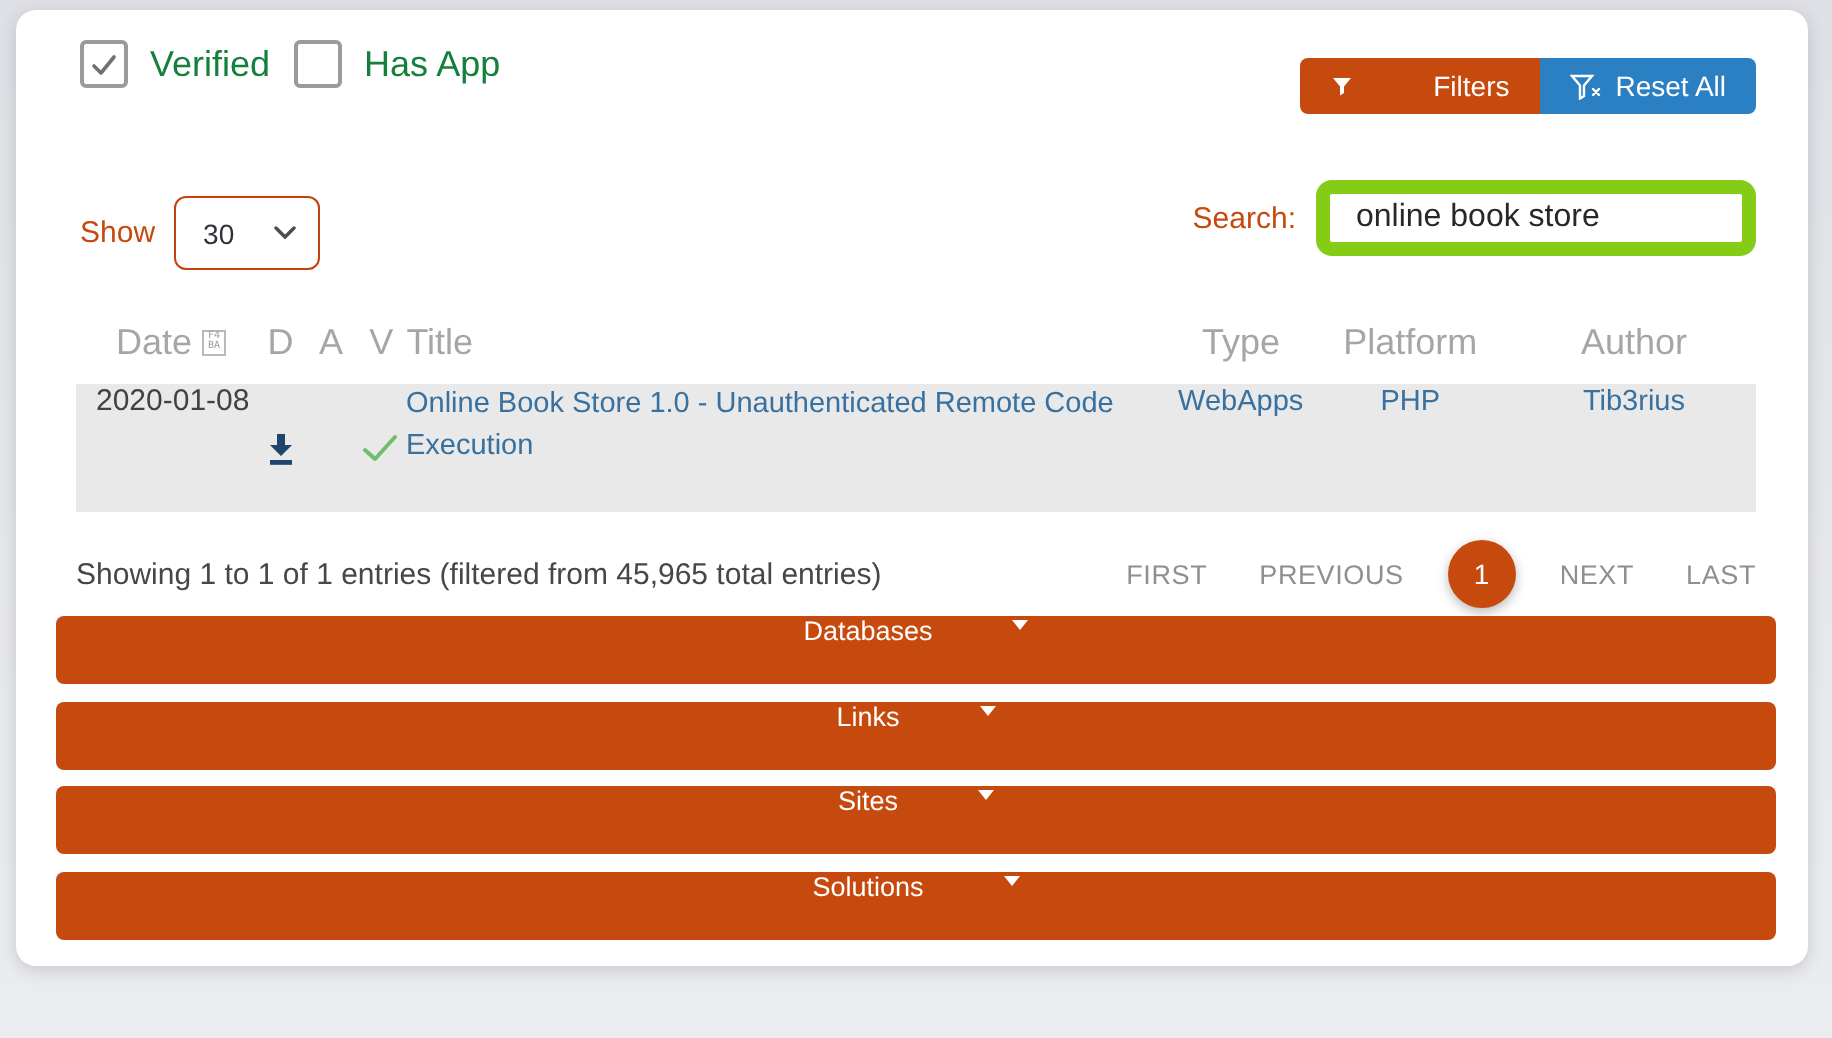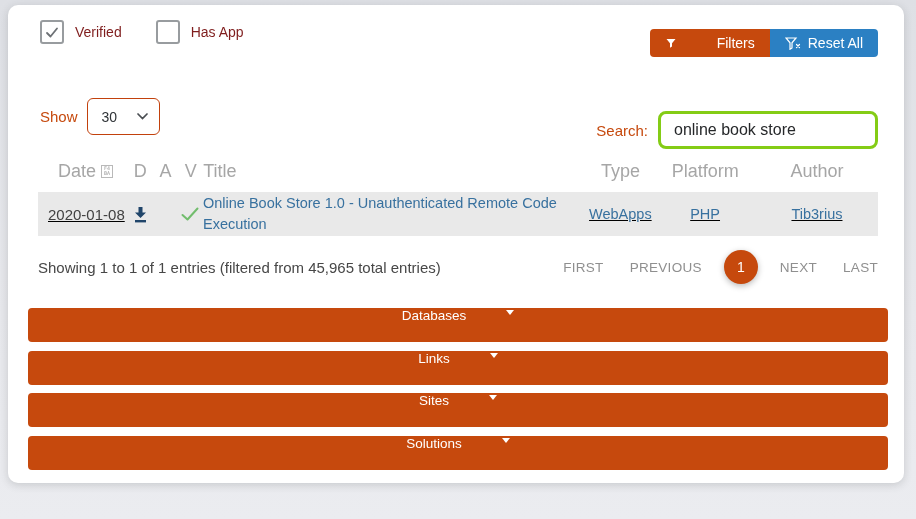--- a/index.html
+++ b/index.html
@@ -14,47 +14,47 @@
     background:#ffffff; border-radius:10px;
     box-shadow:0 2px 8px rgba(60,64,67,.20);
   }
   
   .checks { position:absolute; left:32px; top:15px; display:flex; align-items:center; }
   .cb {
     width:24px; height:24px; border:2px solid #989c9f; border-radius:3px;
     margin-right:11px; display:flex; align-items:center; justify-content:center;
     background:#fff; cursor:pointer;
   }
-  .cb-label { color:#7f1d1d; font-size:14px; margin-right:34px; cursor:pointer; }
+  .cb-label { color:#15803d; font-size:18px; margin-right:12px; cursor:pointer; }
   
   .btn-group { position:absolute; right:26px; top:24px; display:flex; height:28px; }
   .btn {
     display:flex; align-items:center; gap:7px; color:#fff; font-size:14px;
     padding:0 15px; cursor:pointer; white-space:nowrap;
   }
   .btn-filters { background:#c6490d; border-radius:4px 0 0 4px;gap:40px; }
   .btn-reset { background:#2b80c3; border-radius:0 4px 4px 0; }
   
   .show-group { position:absolute; left:32px; top:93px; display:flex; align-items:center; }
   .ctl-label { color:#c6490d; font-size:15px; }
   .select {
     margin-left:9px; width:73px; height:37px; border:1px solid #c2410c; border-radius:6px;
     display:flex; align-items:center; justify-content:space-between;
     padding:0 11px 0 14px; font-size:14px; color:#2f3337; cursor:pointer; background:#fff;
   }
-  .search-group { position:absolute; right:26px; top:106px; display:flex; align-items:center; }
+  .search-group { position:absolute; right:26px; top:85px; display:flex; align-items:center; }
   .search-input {
-    margin-left:10px; width:220px; height:38px; border:3px solid #84cc16; border-radius:8px;
+    margin-left:10px; width:220px; height:38px; border:7px solid #84cc16; border-radius:8px;
     padding:0 13px; font-size:16px; color:#26282a; outline:none;
     font-family:"Liberation Sans", sans-serif; background:#fff;
   }
   
   .tbl { position:absolute; left:30px; top:145px; width:840px; }
   .thead { display:flex; align-items:center; height:42px; color:#a6a6a6; font-size:18px; }
-  .trow { display:flex; align-items:center; background:#e9e9e9; height:44px;text-decoration:underline; }
+  .trow { display:flex; background:#e9e9e9; height:64px; }
   .c-date { width:92px; }
   .thead .c-date { padding-left:20px; display:flex; align-items:center; }
   .trow  .c-date { padding-left:10px; color:#424242; font-size:15px; }
   .c-d,.c-a,.c-v { width:26px; text-align:center; display:flex; justify-content:center; align-items:center; }
   .c-title { width:395px; padding-right:28px; }
   .c-type { width:70px; text-align:center; }
   .c-platform { width:105px; text-align:center; }
   .c-author { width:126px; text-align:center; }
   .thead > div { cursor:pointer; }
   .tofu {

